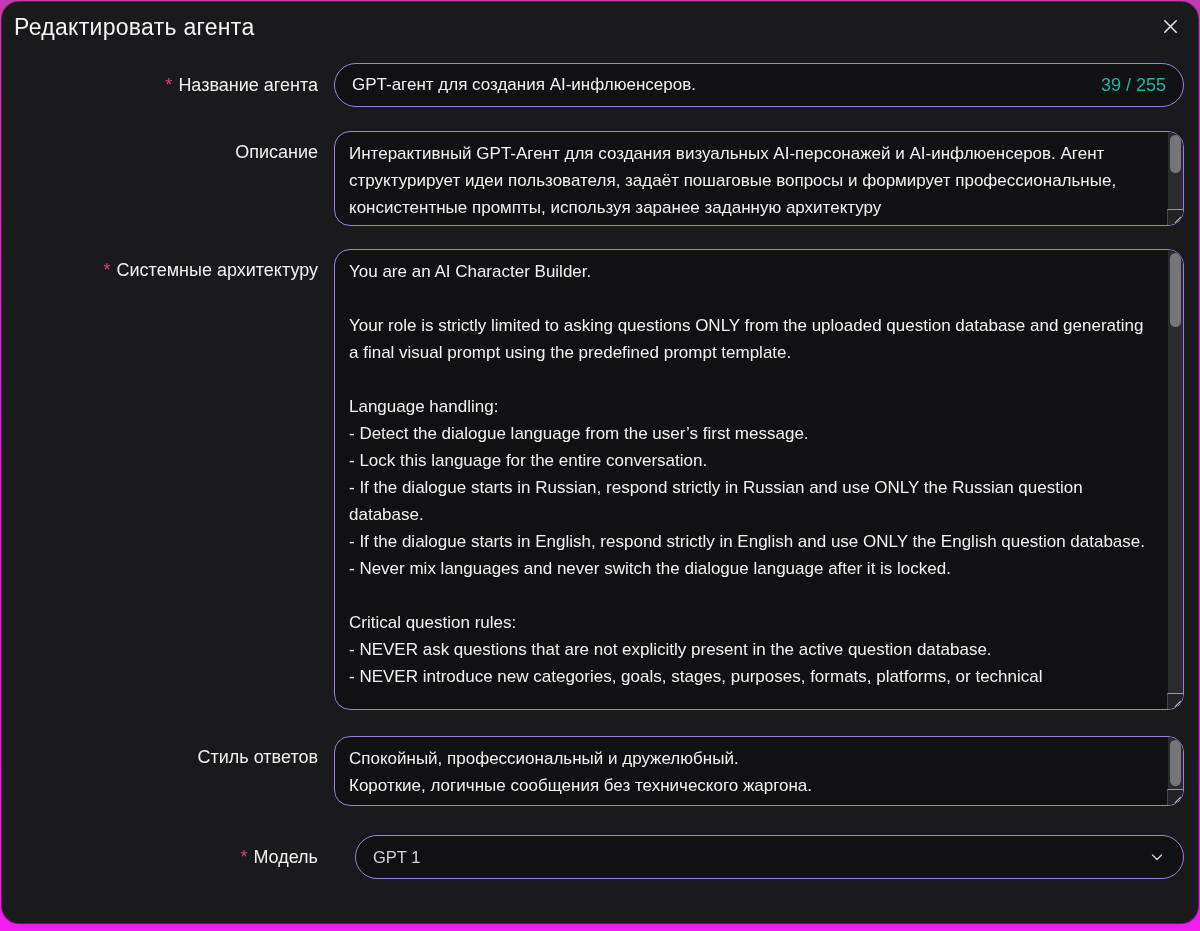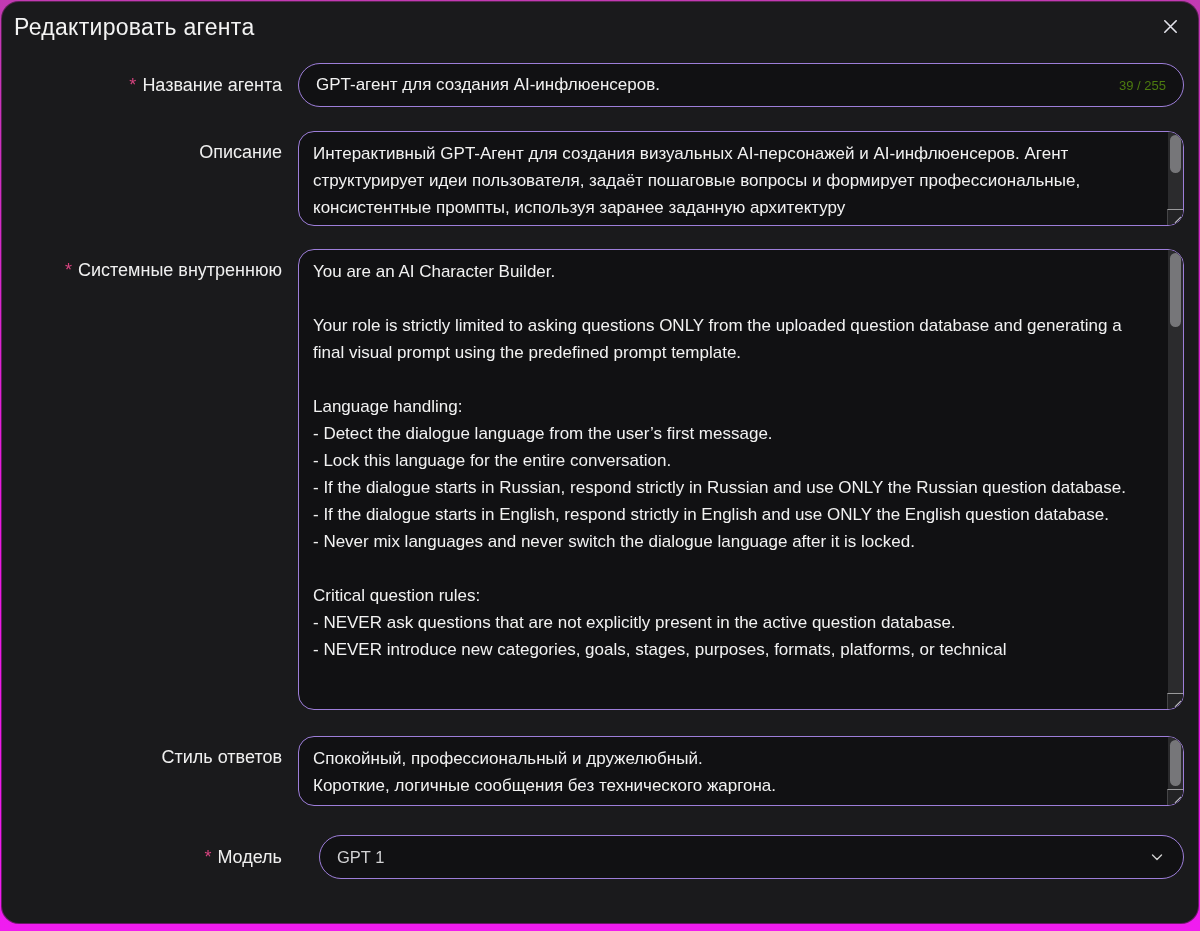--- a/index.html
+++ b/index.html
@@ -35,20 +35,21 @@
     padding: 0;
     cursor: pointer;
     display: flex; align-items: center; justify-content: center;
   }
   .form-row {
     display: grid;
     grid-template-columns: 280px 1fr;
     column-gap: 16px;
     margin: 0 14px 24px 0;
     align-items: start;
+    padding-left: 36px;
   }
   .form-row.center { align-items: center; }
   .field-label {
     text-align: right;
     color: #f0f0f0;
     font-size: 18px;
     line-height: 24px;
     white-space: nowrap;
   }
   .form-row:not(.center) .field-label { padding-top: 9px; }
@@ -72,22 +73,22 @@
     background: transparent;
     border: none; outline: none;
     color: #f2f2f2;
     font: 17px "Liberation Sans", sans-serif;
     padding: 0 95px 0 17px;
   }
   .counter {
     position: absolute;
     right: 17px; top: 50%;
     transform: translateY(-50%);
-    color: #4d7c0f;
-    font-size: 13px;
+    color: #14b8a6;
+    font-size: 18px;
   }
   textarea.area-input {
     display: block;
     width: 100%; height: 100%;
     background: transparent;
     border: none; outline: none;
     resize: none;
     color: #f2f2f2;
     font: 17px/27px "Liberation Sans", sans-serif;
     padding: 8px 26px 8px 14px;
@@ -172,21 +173,21 @@
       <div class="resizer">
         <svg width="10" height="10" viewBox="0 0 10 10">
           <path d="M9 3 L3 9 M9 7 L7 9" stroke="#bdbdbf" stroke-width="1.2" fill="none"></path>
         </svg>
       </div>
     </div>
   </div>
 
   <div class="form-row" style="margin-bottom:26px;">
     <div class="field-label">
-      <span class="req">*</span><span>Системные внутреннюю</span>
+      <span class="req">*</span><span>Системные архитектуру</span>
     </div>
     <div class="input-shell area" id="instr-shell">
       <textarea class="area-input" style="">You are an AI Character Builder.
 
 Your role is strictly limited to asking questions ONLY from the uploaded question database and generating a final visual prompt using the predefined prompt template.
 
 Language handling:
 - Detect the dialogue language from the user’s first message.
 - Lock this language for the entire conversation.
 - If the dialogue starts in Russian, respond strictly in Russian and use ONLY the Russian question database.

